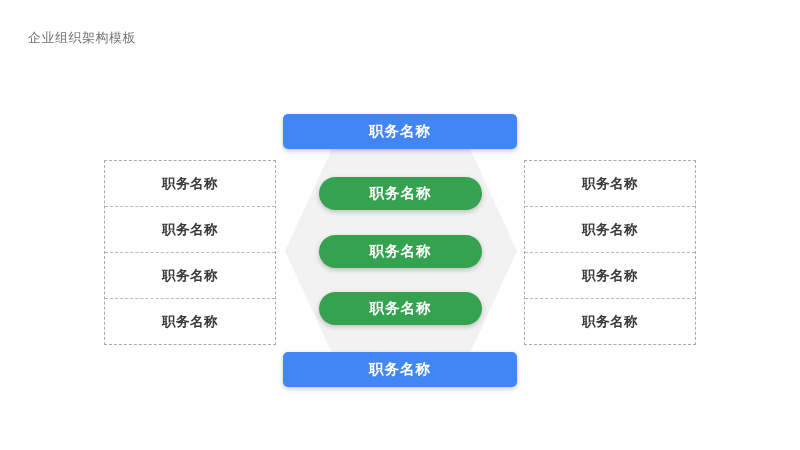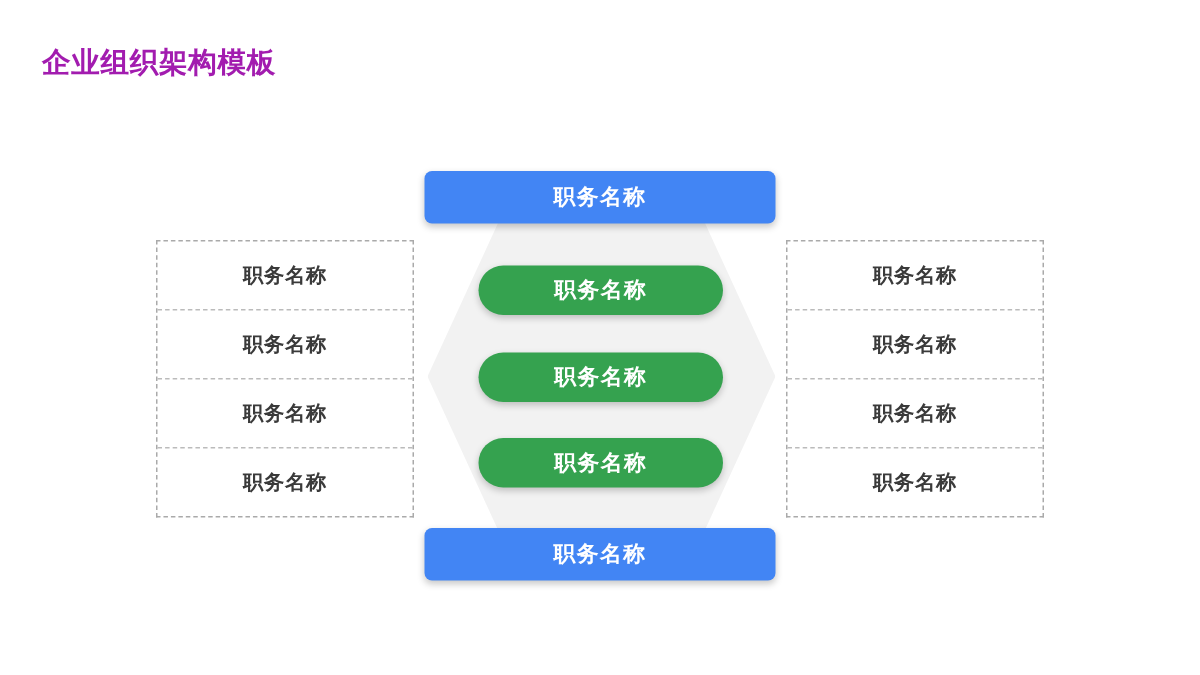--- a/index.html
+++ b/index.html
@@ -20,23 +20,23 @@
     width: 800px;
     height: 450px;
     background: #ffffff;
   }
 
   
   #page-title {
     position: absolute;
     left: 28px;
     top: 29px;
-    font-size: 19px;
-    font-weight: bold;
-    color: #a21caf;
+    font-size: 13px;
+    font-weight: normal;
+    color: #737373;
     letter-spacing: 0.5px;
     white-space: nowrap;
   }
 
   
   #center-hexagon {
     position: absolute;
     left: 285px;
     top: 140px;
     width: 232px;

